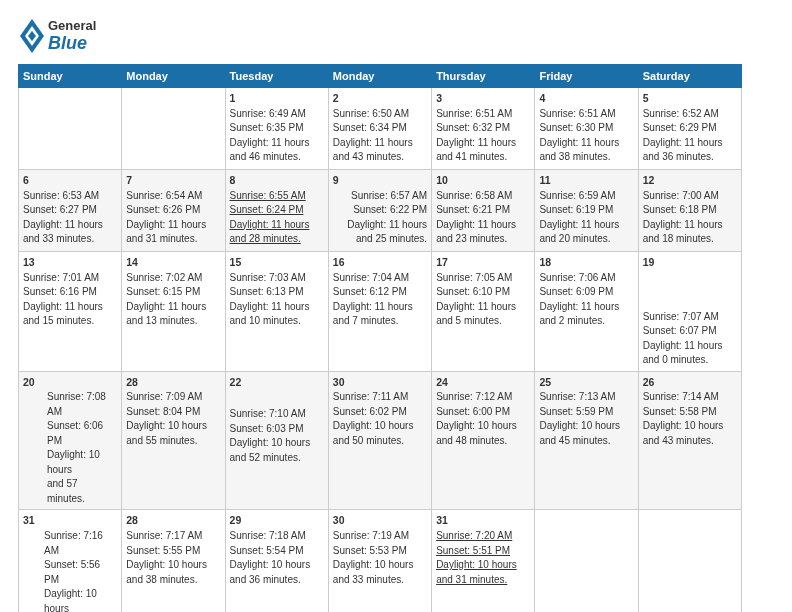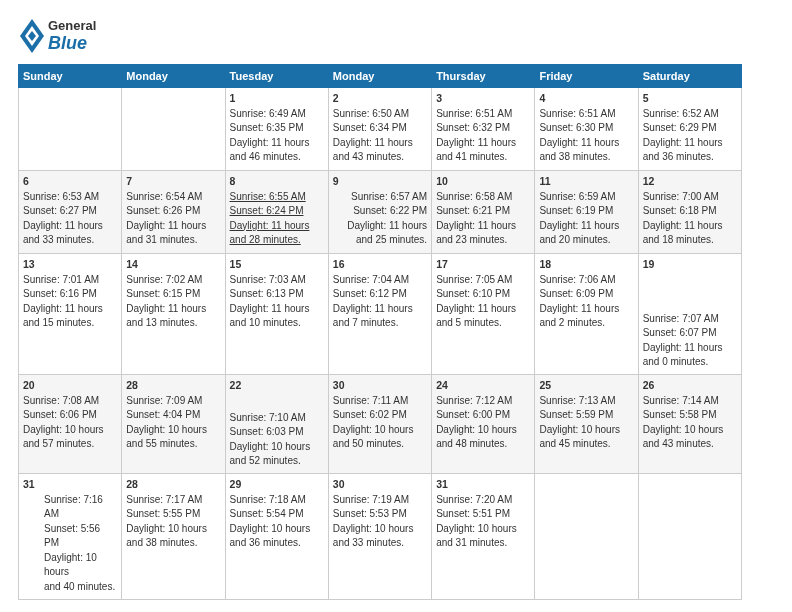--- a/index.html
+++ b/index.html
@@ -260,29 +260,29 @@
             <span class="day-num">19</span>
             <div class="day-info" style="white-space: pre-line; margin-top: 40px;">Sunrise: 7:07 AM
 Sunset: 6:07 PM
 Daylight: 11 hours
 and 0 minutes.</div>
           </td>
         </tr>
         <tr>
           <td>
             <span class="day-num">20</span>
-            <div class="day-info" style="white-space: pre-line;">Sunrise: 7:08 AM
+            <div class="day-info" style="white-space: pre-line; margin-left: 24px;">Sunrise: 7:08 AM
 Sunset: 6:06 PM
 Daylight: 10 hours
 and 57 minutes.</div>
           </td>
           <td>
             <span class="day-num">28</span>
             <div class="day-info" style="white-space: pre-line;">Sunrise: 7:09 AM
-Sunset: 4:04 PM
+Sunset: 8:04 PM
 Daylight: 10 hours
 and 55 minutes.</div>
           </td>
           <td>
             <span class="day-num">22</span>
             <div class="day-info" style="white-space: pre-line; margin-top: 18px;">Sunrise: 7:10 AM
 Sunset: 6:03 PM
 Daylight: 10 hours
 and 52 minutes.</div>
           </td>
@@ -339,21 +339,21 @@
           </td>
           <td>
             <span class="day-num">30</span>
             <div class="day-info" style="white-space: pre-line;">Sunrise: 7:19 AM
 Sunset: 5:53 PM
 Daylight: 10 hours
 and 33 minutes.</div>
           </td>
           <td>
             <span class="day-num">31</span>
-            <div class="day-info" style="white-space: pre-line;">Sunrise: 7:20 AM
+            <div class="day-info" style="white-space: pre-line; text-decoration: underline;">Sunrise: 7:20 AM
 Sunset: 5:51 PM
 Daylight: 10 hours
 and 31 minutes.</div>
           </td>
           <td class="empty-cell"></td>
           <td class="empty-cell"></td>
         </tr>
       </tbody>
   </table>
 </div>

